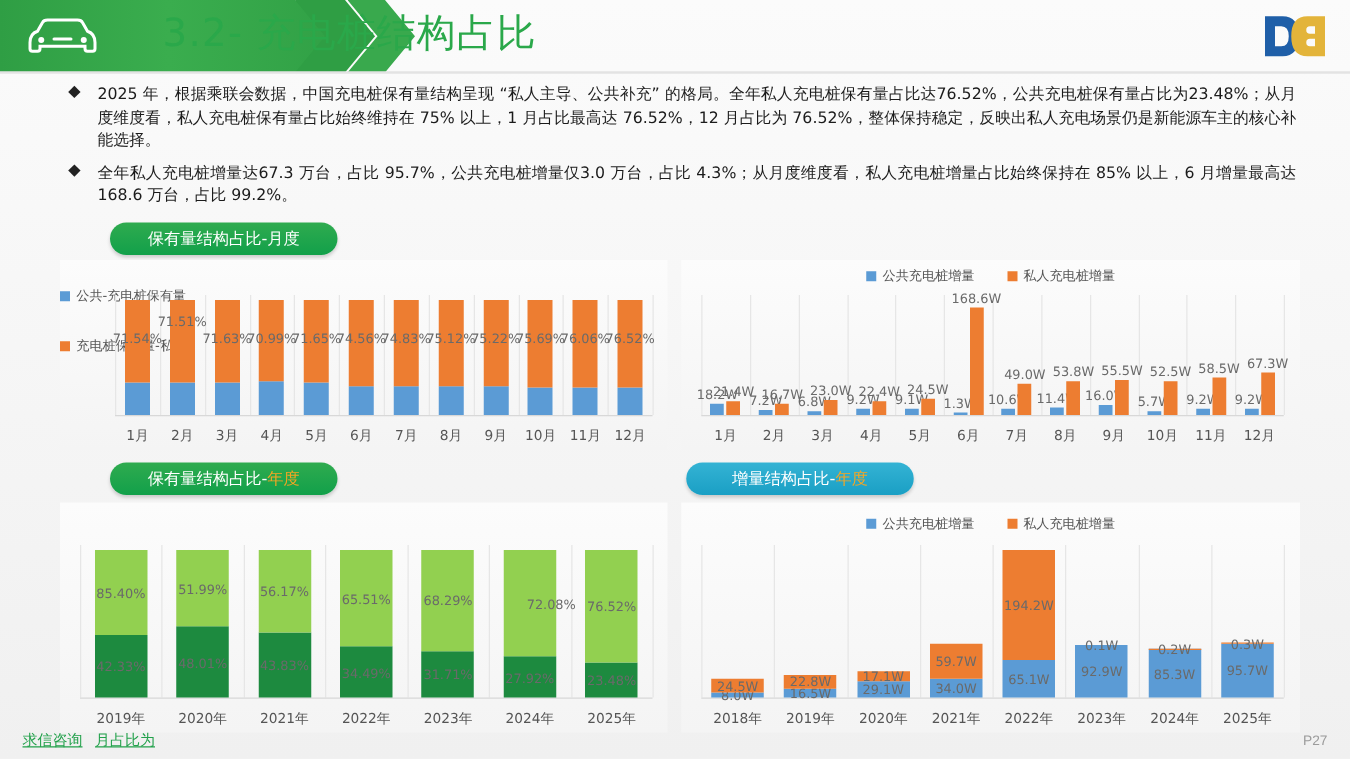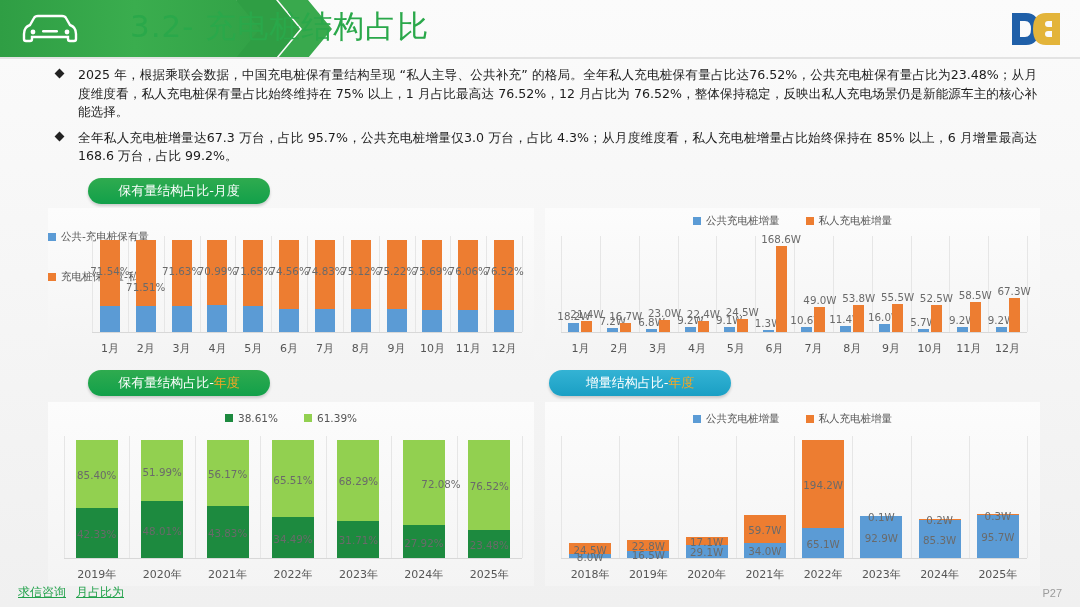--- a/index.html
+++ b/index.html
@@ -144,21 +144,21 @@
           <div class="grid-v" style="left: 392.333px; height: 96px;"></div>
           <div class="grid-v" style="left: 428.167px; height: 96px;"></div>
           <div class="grid-v" style="left: 464px; height: 96px;"></div>
           <div class="axis-base" style="top: 96px; left: 34px; width: 430px;"></div>
           <div class="bar" style="left: 41.9167px; width: 20px; height: 26.1832px; bottom: 26px; background: rgb(91, 155, 213);"></div>
           <div class="bar" style="left: 41.9167px; width: 20px; height: 65.8168px; bottom: 52.1832px; background: rgb(237, 125, 49);"></div>
           <div class="dlab" style="left: 31.9167px; width: 40px; bottom: 81.2px;">71.54%</div>
           <div class="xlab" style="left: 23.9167px; width: 56px; bottom: 2px;">1月</div>
           <div class="bar" style="left: 77.75px; width: 20px; height: 26.2108px; bottom: 26px; background: rgb(91, 155, 213);"></div>
           <div class="bar" style="left: 77.75px; width: 20px; height: 65.7892px; bottom: 52.2108px; background: rgb(237, 125, 49);"></div>
-          <div class="dlab" style="left: 67.75px; width: 40px; bottom: 65px;">71.51%</div>
+          <div class="dlab" style="left: 67.75px; width: 40px; bottom: 94px;">71.51%</div>
           <div class="xlab" style="left: 59.75px; width: 56px; bottom: 2px;">2月</div>
           <div class="bar" style="left: 113.583px; width: 20px; height: 26.1004px; bottom: 26px; background: rgb(91, 155, 213);"></div>
           <div class="bar" style="left: 113.583px; width: 20px; height: 65.8996px; bottom: 52.1004px; background: rgb(237, 125, 49);"></div>
           <div class="dlab" style="left: 103.583px; width: 40px; bottom: 81.2px;">71.63%</div>
           <div class="xlab" style="left: 95.5833px; width: 56px; bottom: 2px;">3月</div>
           <div class="bar" style="left: 149.417px; width: 20px; height: 26.6892px; bottom: 26px; background: rgb(91, 155, 213);"></div>
           <div class="bar" style="left: 149.417px; width: 20px; height: 65.3108px; bottom: 52.6892px; background: rgb(237, 125, 49);"></div>
           <div class="dlab" style="left: 139.417px; width: 40px; bottom: 81.2px;">70.99%</div>
           <div class="xlab" style="left: 131.417px; width: 56px; bottom: 2px;">4月</div>
           <div class="bar" style="left: 185.25px; width: 20px; height: 26.082px; bottom: 26px; background: rgb(91, 155, 213);"></div>
@@ -287,30 +287,20 @@
         </div>
     </div>
   </div>
 
   <div class="panel" style="left:48px;top:370px;width:486px;height:216px;">
     <div class="pill green" style="left:4px;top:0;width:182px;">
         <span>保有量结构占比-</span>
         <span class="accent">年度</span>
       </div>
     <div class="chartbox" style="left:0;top:32px;width:486px;height:184px;">
-      <div class="legend" id="lg2" style="top:10px;">
-          <div class="li">
-            <span class="sw" style="background: rgb(29, 138, 63);"></span>
-            <span>38.61%</span>
-          </div>
-          <div class="li">
-            <span class="sw" style="background: rgb(146, 208, 80);"></span>
-            <span>61.39%</span>
-          </div>
-        </div>
       <div class="plot" id="plot2" style="left:10px;top:34px;width:470px;height:148px;">
           <div class="grid-v" style="left: 6px; height: 122px;"></div>
           <div class="grid-v" style="left: 71.4286px; height: 122px;"></div>
           <div class="grid-v" style="left: 136.857px; height: 122px;"></div>
           <div class="grid-v" style="left: 202.286px; height: 122px;"></div>
           <div class="grid-v" style="left: 267.714px; height: 122px;"></div>
           <div class="grid-v" style="left: 333.143px; height: 122px;"></div>
           <div class="grid-v" style="left: 398.571px; height: 122px;"></div>
           <div class="grid-v" style="left: 464px; height: 122px;"></div>
           <div class="axis-base" style="top: 122px; left: 6px; width: 458px;"></div>

